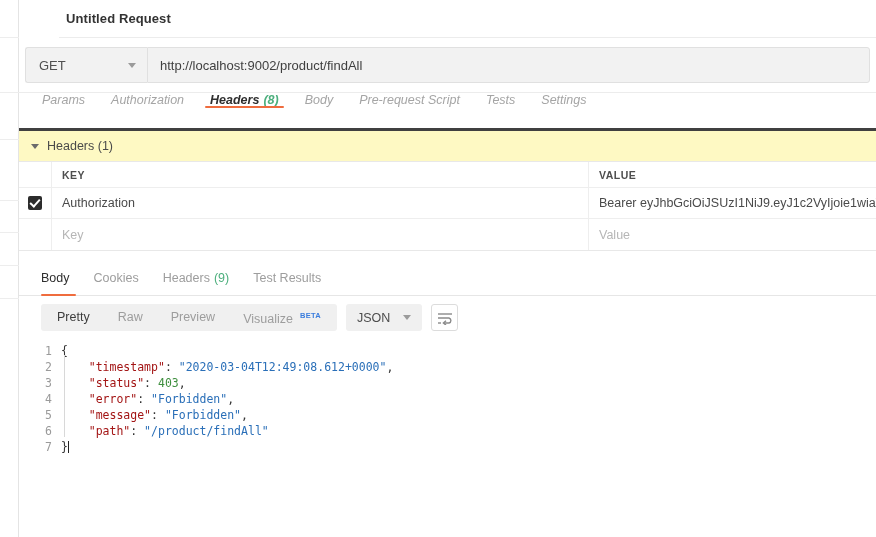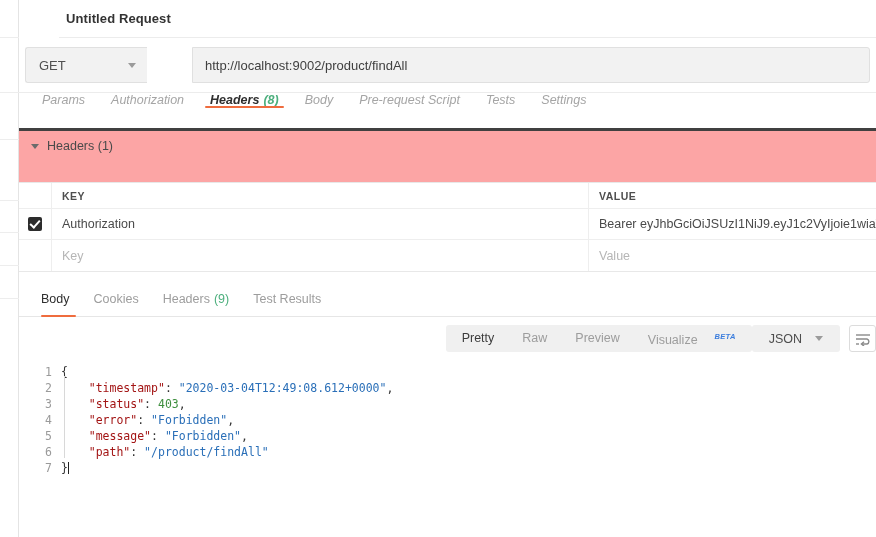--- a/index.html
+++ b/index.html
@@ -65,21 +65,20 @@
 
   
   .url-row {
     height: 55px;
     flex: 0 0 55px;
     display: flex;
     align-items: center;
     padding: 0 6px 0 6px;
     border-bottom: 1px solid #ececec;
     background: #fff;
-    gap: 45px;
   }
   .method-box {
     width: 122px;
     height: 36px;
     background: #f2f2f2;
     border: 1px solid #e0e0e0;
     border-right: none;
     border-radius: 3px 0 0 3px;
     display: flex;
     align-items: center;
@@ -140,21 +139,21 @@
   .rtab.active::after {
     content: "";
     position: absolute;
     left: 8px; right: 8px; bottom: -1px;
     height: 2.5px;
     background: #ef6c3e;
     border-radius: 1px;
   }
 
   
-  .headers-section { background: #fca5a5; }
+  .headers-section { background: #fef9c3; }
   .section-head {
     height: 30px;
     display: flex;
     align-items: center;
     padding-left: 28px;
     font-size: 12.5px;
     color: #4a4a4a;
     position: relative;
   }
   .tri {
@@ -184,21 +183,20 @@
     justify-content: center;
     margin-left: 7px;
     font-family: "Liberation Serif", serif;
   }
 
   
   .hdr-table {
     border-top: 1px solid #e8e8e8;
     border-bottom: 1px solid #e8e8e8;
     background: #fff;
-    margin-top: 21px;
   }
   .hrow {
     display: flex;
     align-items: stretch;
     height: 31px;
     border-bottom: 1px solid #eeeeee;
   }
   .hrow:last-child { border-bottom: none; }
   .hrow.head { height: 26px; }
   .cell-chk {
@@ -285,21 +283,20 @@
     border-radius: 1px;
   }
 
   .view-bar {
     height: 43px;
     flex: 0 0 43px;
     display: flex;
     align-items: center;
     padding-left: 22px;
     background: #fff;
-    justify-content: flex-end;
   }
   .seg {
     display: flex;
     align-items: center;
     height: 27px;
     background: #f0f0f0;
     border-radius: 3px;
     padding: 0 2px;
   }
   .seg-item {
@@ -309,31 +306,31 @@
     line-height: 27px;
     white-space: nowrap;
     position: relative;
   }
   .seg-item.active { color: #3d3d3d; }
   .beta {
     font-size: 7.5px;
     font-weight: bold;
     color: #3b7ddd;
     vertical-align: super;
-    margin-left: 17px;
+    margin-left: 7px;
     letter-spacing: .3px;
-    font-style: italic;
   }
   .fmt-select {
+    margin-left: 9px;
     height: 27px;
     background: #f0f0f0;
     border-radius: 3px;
     display: flex;
     align-items: center;
-    padding: 0 17px;
+    padding: 0 11px;
     gap: 13px;
   }
   .fmt-label {
     font-size: 12.5px;
     color: #4d4d4d;
   }
   .wrap-btn {
     margin-left: 9px;
     width: 27px; height: 27px;
     border: 1px solid #dcdcdc;

